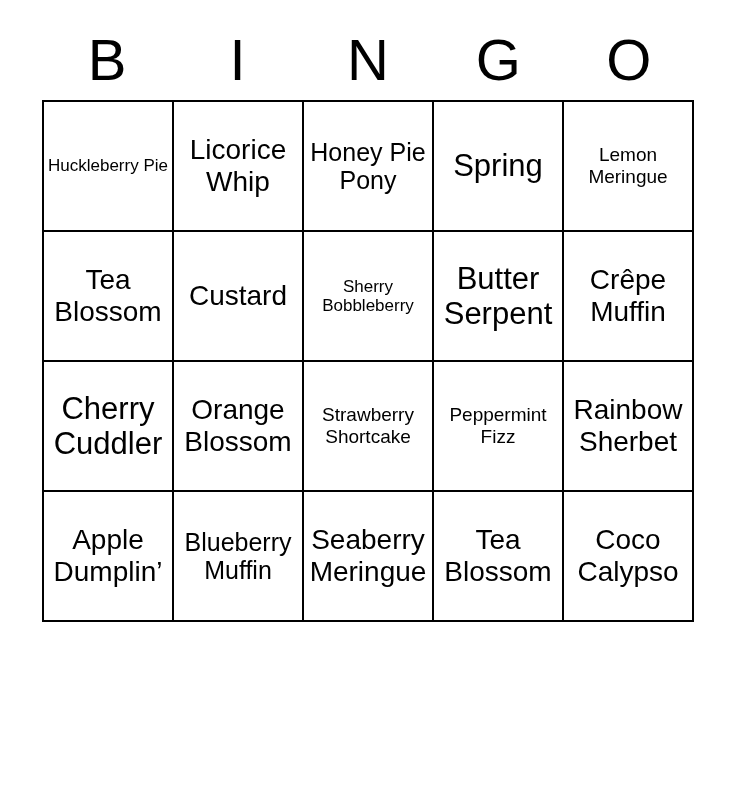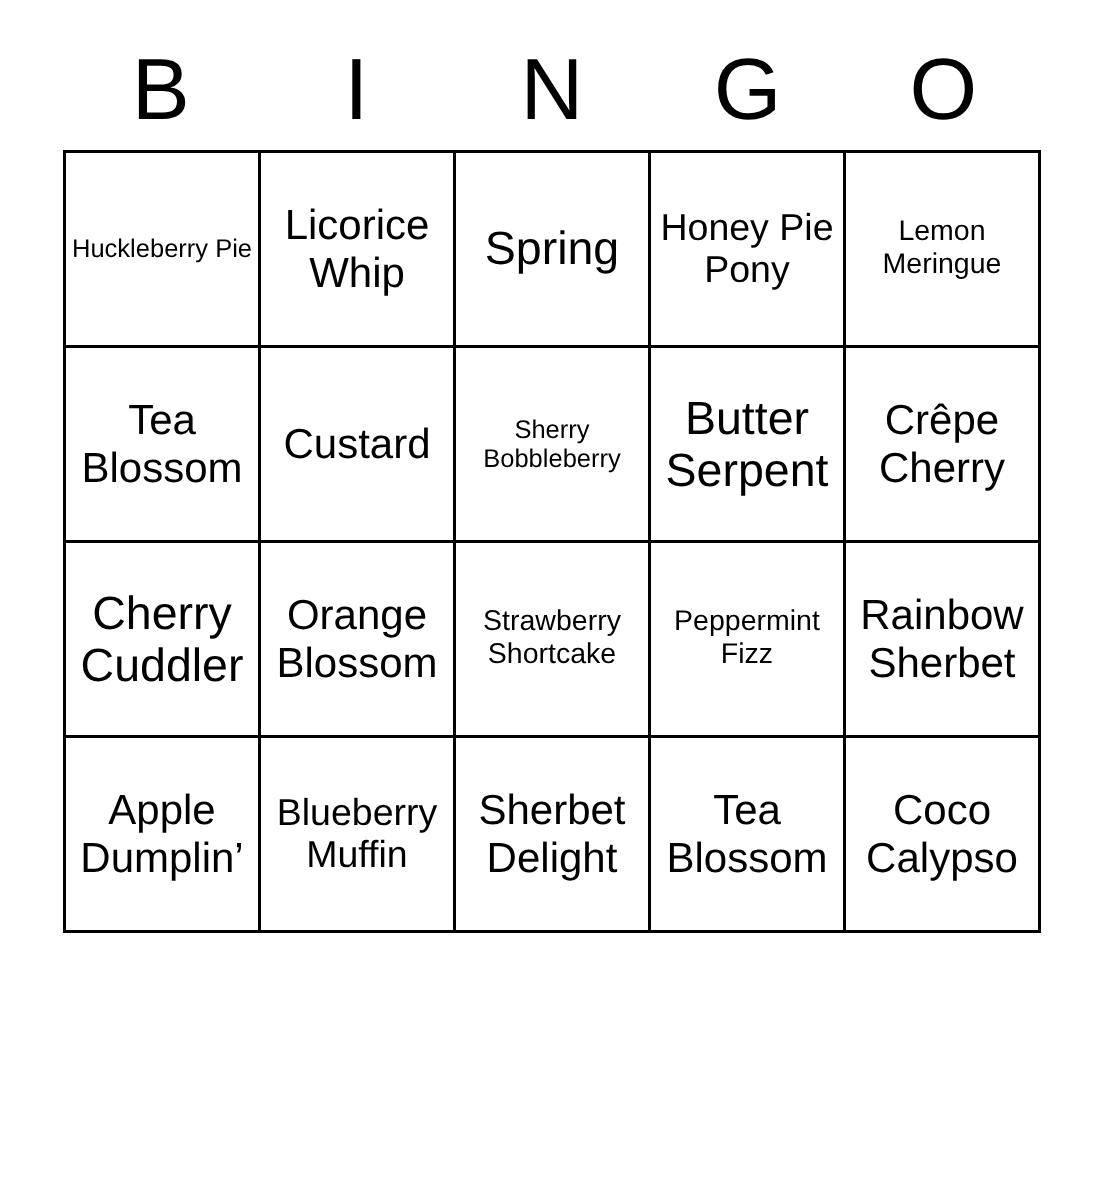--- a/index.html
+++ b/index.html
@@ -88,46 +88,46 @@
 
   <div class="grid">
 
     <div class="grid-row">
       <div class="cell fs-xs">
           <span class="cell-text">Huckleberry Pie</span>
         </div>
       <div class="cell fs-lg">
           <span class="cell-text">Licorice Whip</span>
         </div>
+      <div class="cell fs-md">
+          <span class="cell-text">Honey Pie Pony</span>
+        </div>
       <div class="cell fs-xl">
           <span class="cell-text">Spring</span>
-        </div>
-      <div class="cell fs-md">
-          <span class="cell-text">Honey Pie Pony</span>
         </div>
       <div class="cell fs-sm">
           <span class="cell-text">Lemon Meringue</span>
         </div>
     </div>
 
     <div class="grid-row">
       <div class="cell fs-lg">
           <span class="cell-text">Tea Blossom</span>
         </div>
       <div class="cell fs-lg">
           <span class="cell-text">Custard</span>
         </div>
       <div class="cell fs-xs">
           <span class="cell-text">Sherry Bobbleberry</span>
         </div>
       <div class="cell fs-xl">
           <span class="cell-text">Butter Serpent</span>
         </div>
       <div class="cell fs-lg">
-          <span class="cell-text">Crêpe Cherry</span>
+          <span class="cell-text">Crêpe Muffin</span>
         </div>
     </div>
 
     <div class="grid-row">
       <div class="cell fs-xl">
           <span class="cell-text">Cherry Cuddler</span>
         </div>
       <div class="cell fs-lg">
           <span class="cell-text">Orange Blossom</span>
         </div>
@@ -144,21 +144,21 @@
 
 
     <div class="grid-row">
       <div class="cell fs-lg">
           <span class="cell-text">Apple Dumplin’</span>
         </div>
       <div class="cell fs-md">
           <span class="cell-text">Blueberry Muffin</span>
         </div>
       <div class="cell fs-lg">
-          <span class="cell-text">Sherbet Delight</span>
+          <span class="cell-text">Seaberry Meringue</span>
         </div>
       <div class="cell fs-lg">
           <span class="cell-text">Tea Blossom</span>
         </div>
       <div class="cell fs-lg">
           <span class="cell-text">Coco Calypso</span>
         </div>
     </div>
 
   </div>

